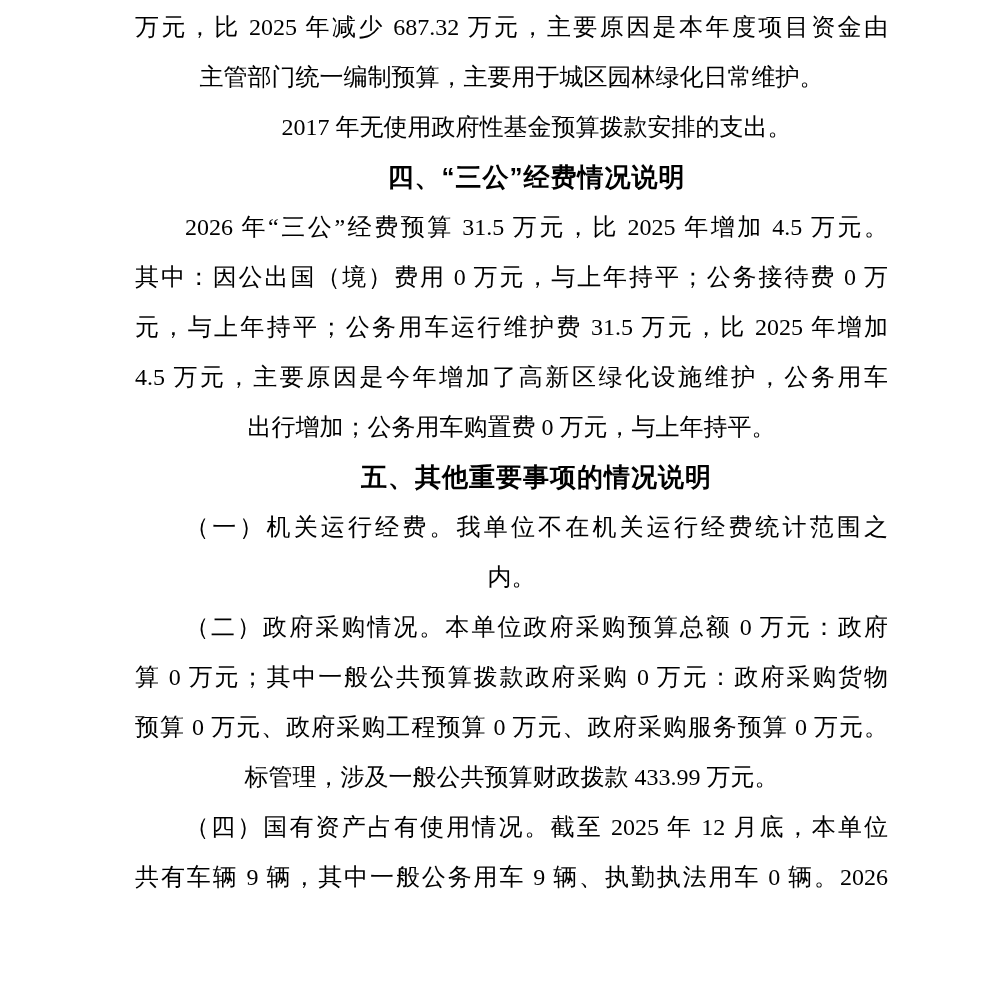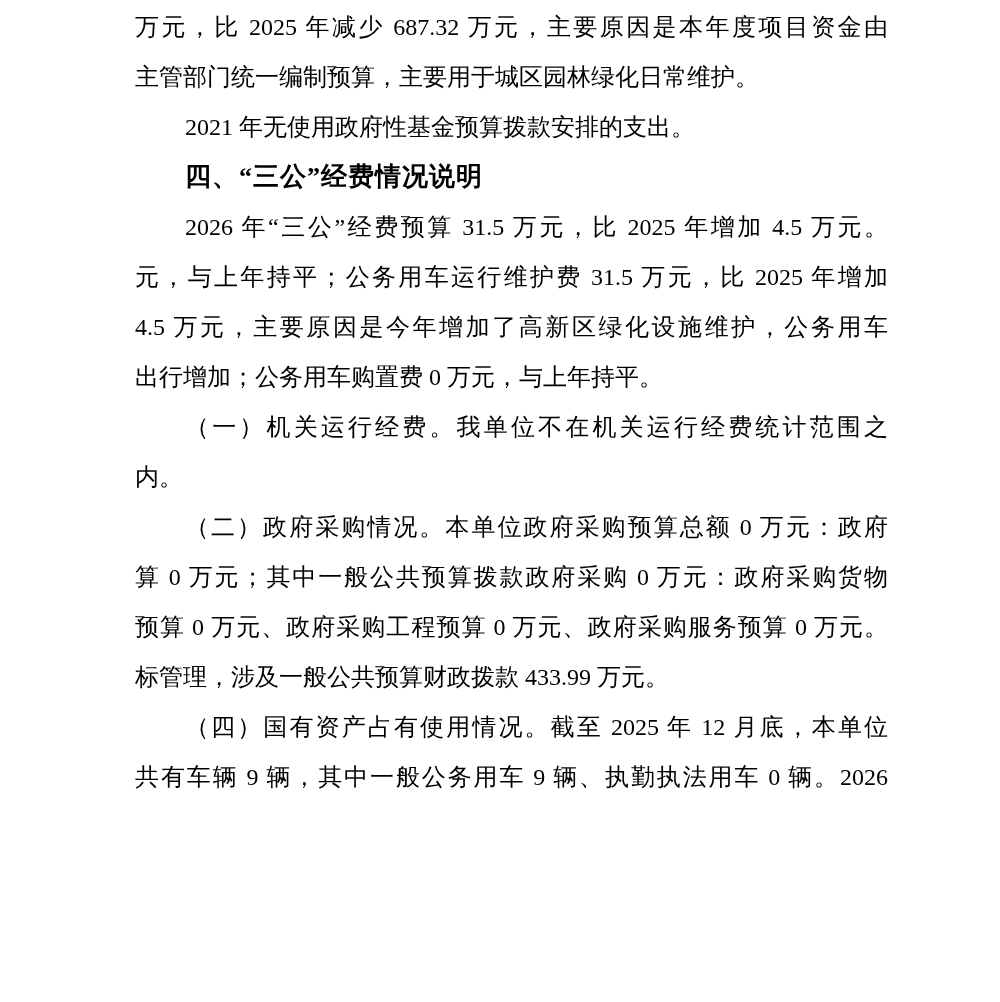--- a/index.html
+++ b/index.html
@@ -20,50 +20,52 @@
     top: 2px;
     width: 753px;
   }
   .line {
     height: 50px;
     line-height: 50px;
     overflow: hidden;
     font-family: "Liberation Serif", "DejaVu Serif", serif;
     font-size: 24px;
     color: #000000;
-    text-align: left;
+    text-align: center;
   }
   .line.justify {
     text-align: justify;
     text-align-last: justify;
     text-justify: inter-character;
   }
   .line.indent {
     text-indent: 50px;
   }
   .line.heading {
-    font-family: Liberation Serif, serif;
+    font-family: Liberation Sans, sans-serif;
     font-weight: 700;
     font-size: 26px;
     letter-spacing: 1px;
   }
 </style>
 </head>
 <body>
 
 <div class="page">
   <div class="content" id="doc-content">
       <div class="line justify">万元，比 2025 年减少 687.32 万元，主要原因是本年度项目资金由</div>
       <div class="line">主管部门统一编制预算，主要用于城区园林绿化日常维护。</div>
-      <div class="line indent">2021 年无使用政府性基金预算拨款安排的支出。</div>
+      <div class="line indent">2017 年无使用政府性基金预算拨款安排的支出。</div>
       <div class="line heading indent">四、“三公”经费情况说明</div>
       <div class="line justify indent">2026 年“三公”经费预算 31.5 万元，比 2025 年增加 4.5 万元。</div>
+      <div class="line justify">其中：因公出国（境）费用 0 万元，与上年持平；公务接待费 0 万</div>
       <div class="line justify">元，与上年持平；公务用车运行维护费 31.5 万元，比 2025 年增加</div>
       <div class="line justify">4.5 万元，主要原因是今年增加了高新区绿化设施维护，公务用车</div>
       <div class="line">出行增加；公务用车购置费 0 万元，与上年持平。</div>
+      <div class="line heading indent">五、其他重要事项的情况说明</div>
       <div class="line justify indent">（一）机关运行经费。我单位不在机关运行经费统计范围之</div>
       <div class="line">内。</div>
       <div class="line justify indent">（二）政府采购情况。本单位政府采购预算总额 0 万元：政府</div>
       <div class="line justify">算 0 万元；其中一般公共预算拨款政府采购 0 万元：政府采购货物</div>
       <div class="line justify">预算 0 万元、政府采购工程预算 0 万元、政府采购服务预算 0 万元。</div>
       <div class="line">标管理，涉及一般公共预算财政拨款 433.99 万元。</div>
       <div class="line justify indent">（四）国有资产占有使用情况。截至 2025 年 12 月底，本单位</div>
       <div class="line justify">共有车辆 9 辆，其中一般公务用车 9 辆、执勤执法用车 0 辆。2026</div>
     </div>
 </div>

